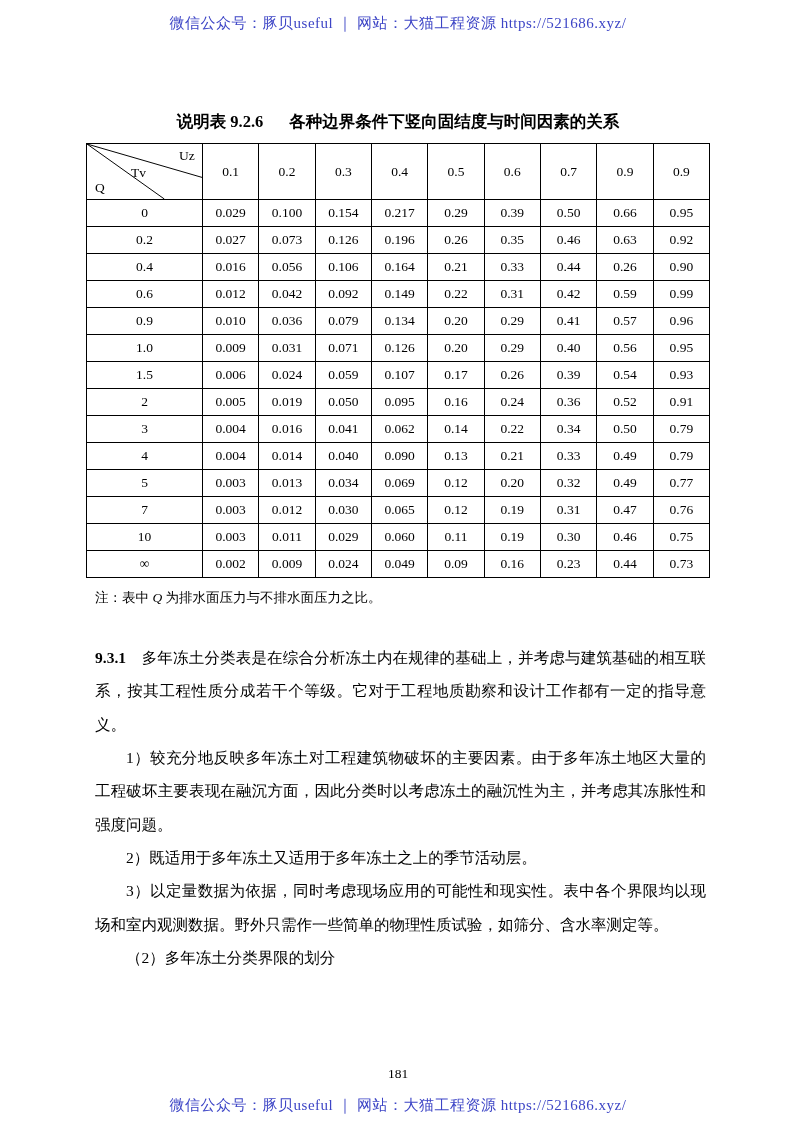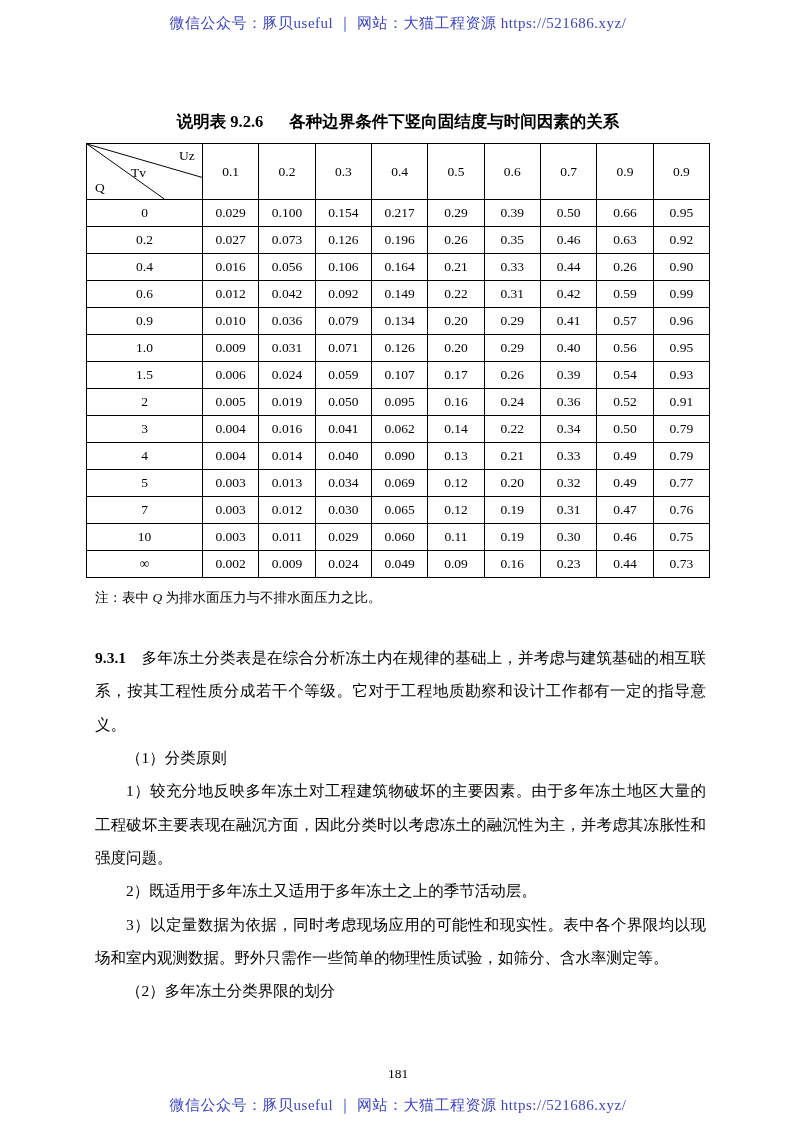--- a/index.html
+++ b/index.html
@@ -298,21 +298,20 @@
   </table>
 
   <div class="table-note">
     <span>注：表中 </span><i>Q</i><span> 为排水面压力与不排水面压力之比。</span>
   </div>
 
   <div class="body-text">
     <p class="para">
       <b class="sec-num">9.3.1</b><span>多年冻土分类表是在综合分析冻土内在规律的基础上，并考虑与建筑基础的相互联系，按其工程性质分成若干个等级。它对于工程地质勘察和设计工作都有一定的指导意义。</span>
     </p>
-    <p class="para indent">（1）分类原则</p>
     <p class="para indent">1）较充分地反映多年冻土对工程建筑物破坏的主要因素。由于多年冻土地区大量的工程破坏主要表现在融沉方面，因此分类时以考虑冻土的融沉性为主，并考虑其冻胀性和强度问题。</p>
     <p class="para indent">2）既适用于多年冻土又适用于多年冻土之上的季节活动层。</p>
     <p class="para indent">3）以定量数据为依据，同时考虑现场应用的可能性和现实性。表中各个界限均以现场和室内观测数据。野外只需作一些简单的物理性质试验，如筛分、含水率测定等。</p>
     <p class="para indent">（2）多年冻土分类界限的划分</p>
   </div>
 
   <div class="page-footer">
     <div class="page-number">181</div>
     <div class="banner">
       <span>微信公众号：豚贝useful ｜ 网站：大猫工程资源 </span><a>https://521686.xyz/</a>

